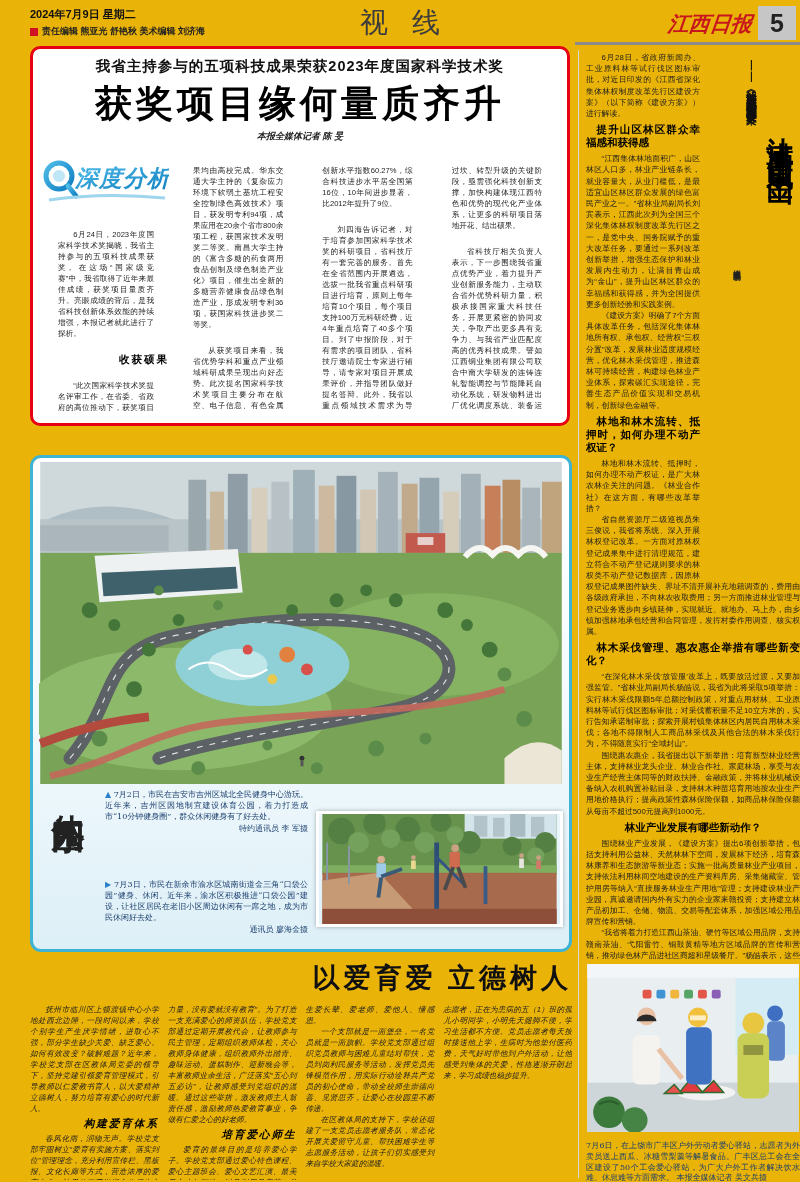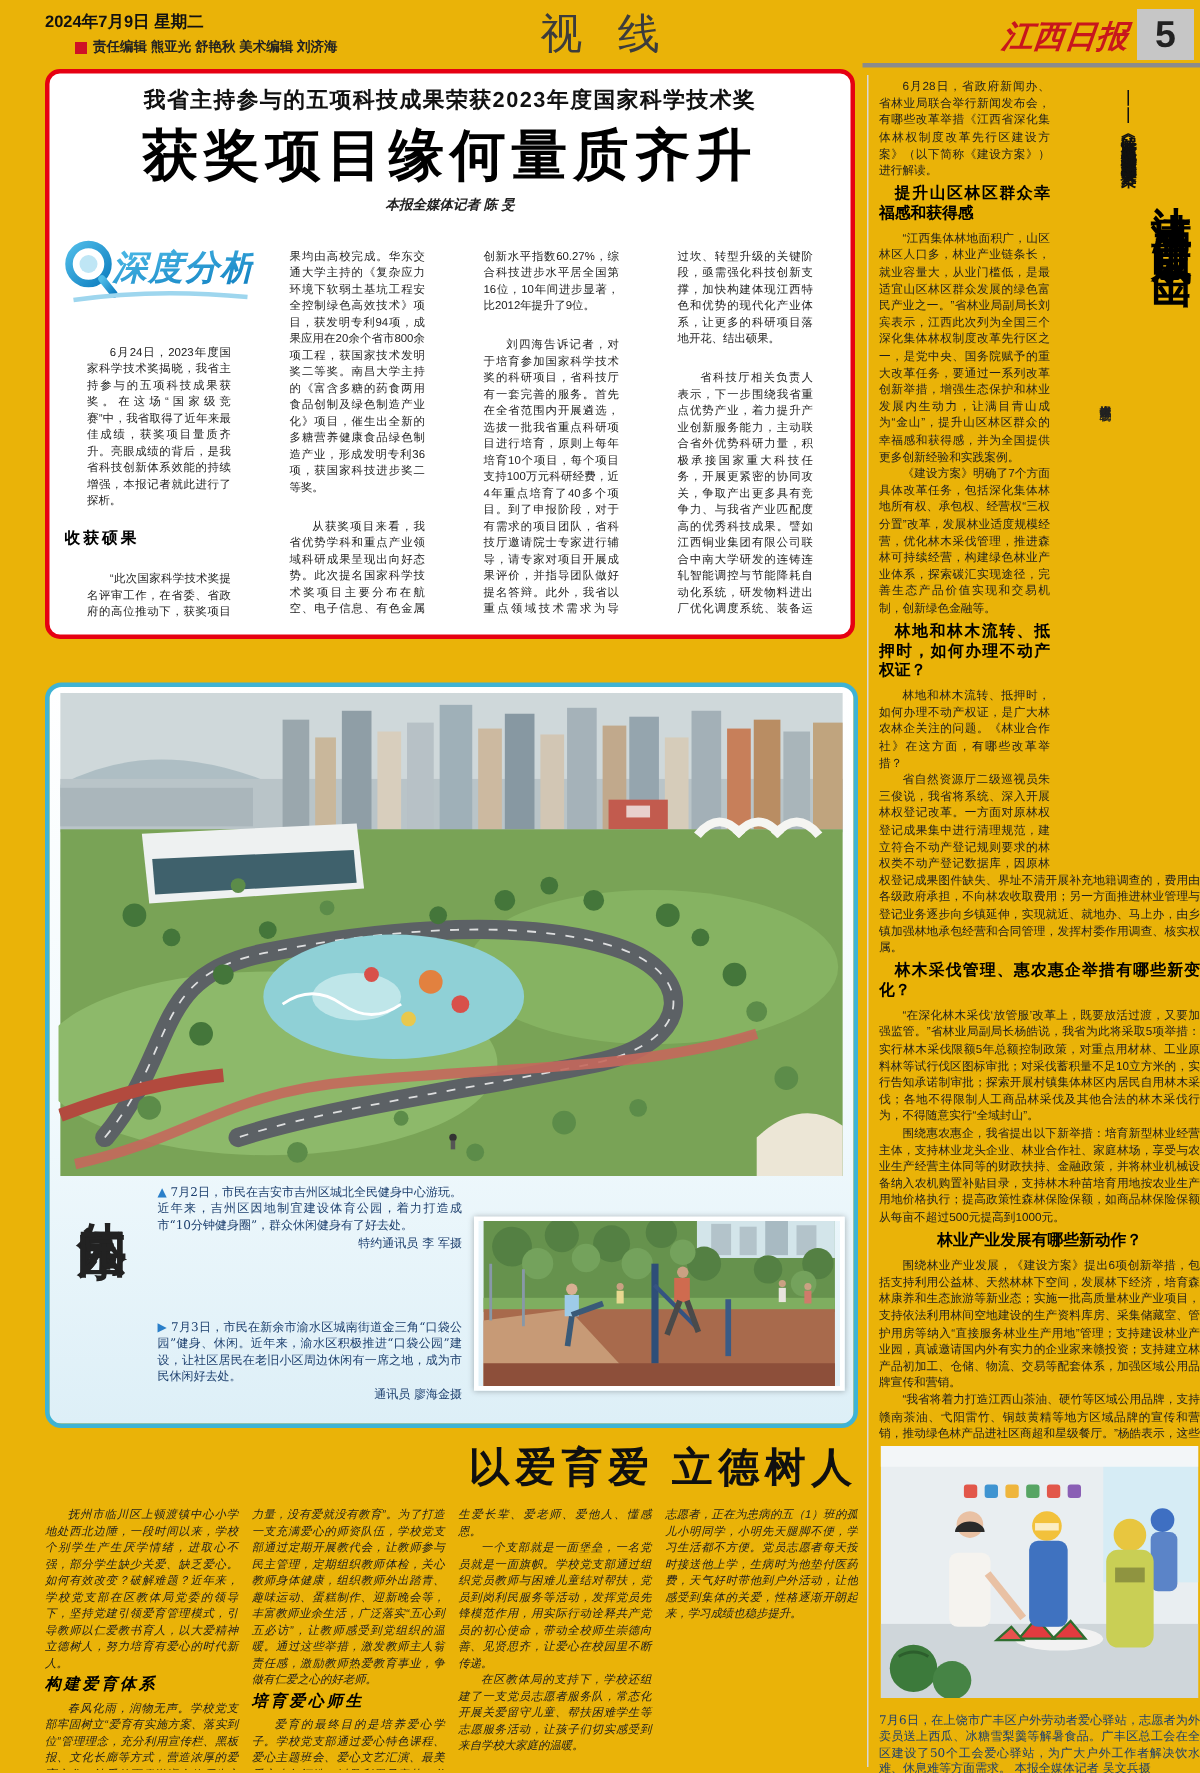--- a/index.html
+++ b/index.html
@@ -1,42 +1,42 @@
 <!DOCTYPE html>
 <html><head>
 <meta charset="utf-8">
 <style>
   html,body{margin:0;padding:0;background:#e9e9e9;}
   .page{position:relative;width:800px;height:1182px;background:#eab308;overflow:hidden;
         font-family:"Liberation Sans","DejaVu Sans",sans-serif;color:#1f1f1f;}
   
   .header{position:absolute;top:0;left:0;width:800px;height:44px;}
   .h-date{position:absolute;left:30px;top:7px;font-size:11px;font-weight:700;color:#111;}
-  .h-editors{position:absolute;left:30px;top:25px;font-size:9px;font-weight:700;color:#222;display:flex;align-items:center;gap:4px;margin-left:20px;}
+  .h-editors{position:absolute;left:30px;top:25px;font-size:9px;font-weight:700;color:#222;display:flex;align-items:center;gap:4px;}
   .red-sq{display:inline-block;width:8px;height:8px;background:#cf1126;}
   .h-section{position:absolute;left:0;right:0;top:4px;text-align:center;font-family:"DejaVu Serif","Liberation Serif",serif;
              font-size:28px;color:#3c3c3c;letter-spacing:0.85em;text-indent:0.85em;}
   .h-brand{position:absolute;right:48px;top:10px;font-family:"DejaVu Serif",serif;font-style:italic;font-weight:700;
            font-size:21px;color:#c8161d;transform:skewX(-6deg);}
   .h-pagenum{position:absolute;right:4px;top:6px;width:38px;height:34px;background:#c6c6c6;color:#222;
              font-size:25px;font-weight:700;text-align:center;line-height:34px;}
   .h-rule{position:absolute;top:42px;left:575px;right:0;height:3px;background:#8b8b8b;}
   .v-divider{position:absolute;left:578px;top:50px;width:1px;height:1128px;background:#d7d7d7;}
   
   .main-article{position:absolute;left:30px;top:46px;width:540px;height:380px;border:3px solid #e60012;border-radius:10px;
                 box-sizing:border-box;padding:6px 10px 4px;background:#fff;}
   .kicker{text-align:center;font-size:14.5px;font-weight:700;letter-spacing:1px;color:#111;margin-top:2px;}
   .headline{text-align:center;font-size:37px;font-weight:900;letter-spacing:4px;color:#000;margin:3px 0 1px;
             font-family:"DejaVu Sans","Liberation Sans",sans-serif;}
   .byline{text-align:center;font-size:9px;font-weight:700;color:#222;margin-bottom:7px;font-style:italic;}
   .cols{display:flex;gap:9px;height:262px;overflow:hidden;}
   .col{flex:1;font-size:7.6px;line-height:11px;text-align:justify;color:#1d1d1d;}
   .col p{margin:15px;text-indent:2em;}
   .col p.cont{text-indent:0;}
-  .subhead{font-size:10.5px;font-weight:700;text-align:left;letter-spacing:2px;margin:4px 0;color:#000;}
+  .subhead{font-size:10.5px;font-weight:700;text-align:right;letter-spacing:2px;margin:4px 0;color:#000;}
   .badge{width:126px;height:56px;margin:0 auto 5px;}
   
   .photo-section{position:absolute;left:30px;top:455px;width:542px;height:497px;border:3px solid #3fb3d4;border-radius:11px;
                  box-sizing:border-box;background:linear-gradient(180deg,#ffffff 0%,#f2fafd 55%,#ddeff7 100%);padding:4px 6px;}
   .big-photo{display:block;margin:0 auto;}
   .pv-bottom{display:flex;gap:8px;margin-top:5px;height:146px;}
   .pv-title{width:60px;writing-mode:vertical-rl;font-family:"DejaVu Serif","Liberation Serif",serif;
             font-size:33px;font-weight:700;color:#222;letter-spacing:2px;text-align:left;line-height:58px;}
   .pv-mid{width:218px;display:flex;flex-direction:column;justify-content:space-between;}
   .caption{font-size:8px;line-height:11px;text-align:justify;color:#1c3f6e;font-family:"DejaVu Serif",serif;}
@@ -293,21 +293,21 @@
     </div>
   </div>
 
   <div class="right-column">
     <div class="ra-text">
       <div class="ra-head-block">
         <div class="ra-title">让满目青山成『金山』</div>
         <div class="ra-subtitle">——解读《江西省深化集体林权制度改革先行区建设方案》</div>
         <div class="ra-byline">本报全媒体记者 杨碧玉</div>
       </div>
-      <p>6月28日，省政府新闻办、省林业局联合举行新闻发布会，有哪些改革举措《江西省深化集体林权制度改革先行区建设方案》（以下简称《建设方案》）进行解读。</p>
+      <p>6月28日，省政府新闻办、工业原料林等试行伐区图标审批，对近日印发的《江西省深化集体林权制度改革先行区建设方案》（以下简称《建设方案》）进行解读。</p>
       <div class="ra-sub">提升山区林区群众幸福感和获得感</div>
       <p>“江西集体林地面积广，山区林区人口多，林业产业链条长，就业容量大，从业门槛低，是最适宜山区林区群众发展的绿色富民产业之一。”省林业局副局长刘宾表示，江西此次列为全国三个深化集体林权制度改革先行区之一，是党中央、国务院赋予的重大改革任务，要通过一系列改革创新举措，增强生态保护和林业发展内生动力，让满目青山成为“金山”，提升山区林区群众的幸福感和获得感，并为全国提供更多创新经验和实践案例。</p>
       <p>《建设方案》明确了7个方面具体改革任务，包括深化集体林地所有权、承包权、经营权“三权分置”改革，发展林业适度规模经营，优化林木采伐管理，推进森林可持续经营，构建绿色林业产业体系，探索碳汇实现途径，完善生态产品价值实现和交易机制，创新绿色金融等。</p>
       <div class="ra-sub">林地和林木流转、抵押时，如何办理不动产权证？</div>
       <p>林地和林木流转、抵押时，如何办理不动产权证，是广大林农林企关注的问题。《林业合作社》在这方面，有哪些改革举措？</p>
       <p>省自然资源厅二级巡视员朱三俊说，我省将系统、深入开展林权登记改革。一方面对原林权登记成果集中进行清理规范，建立符合不动产登记规则要求的林权类不动产登记数据库，因原林权登记成果图件缺失、界址不清开展补充地籍调查的，费用由各级政府承担，不向林农收取费用；另一方面推进林业管理与登记业务逐步向乡镇延伸，实现就近、就地办、马上办，由乡镇加强林地承包经营和合同管理，发挥村委作用调查、核实权属。</p>
       <div class="ra-sub">林木采伐管理、惠农惠企举措有哪些新变化？</div>
       <p>“在深化林木采伐‘放管服’改革上，既要放活过渡，又要加强监管。”省林业局副局长杨皓说，我省为此将采取5项举措：实行林木采伐限额5年总额控制政策，对重点用材林、工业原料林等试行伐区图标审批；对采伐蓄积量不足10立方米的，实行告知承诺制审批；探索开展村镇集体林区内居民自用林木采伐；各地不得限制人工商品林采伐及其他合法的林木采伐行为，不得随意实行“全域封山”。</p>
       <p>围绕惠农惠企，我省提出以下新举措：培育新型林业经营主体，支持林业龙头企业、林业合作社、家庭林场，享受与农业生产经营主体同等的财政扶持、金融政策，并将林业机械设备纳入农机购置补贴目录，支持林木种苗培育用地按农业生产用地价格执行；提高政策性森林保险保额，如商品林保险保额从每亩不超过500元提高到1000元。</p>
       <div class="ra-sub center">林业产业发展有哪些新动作？</div>

